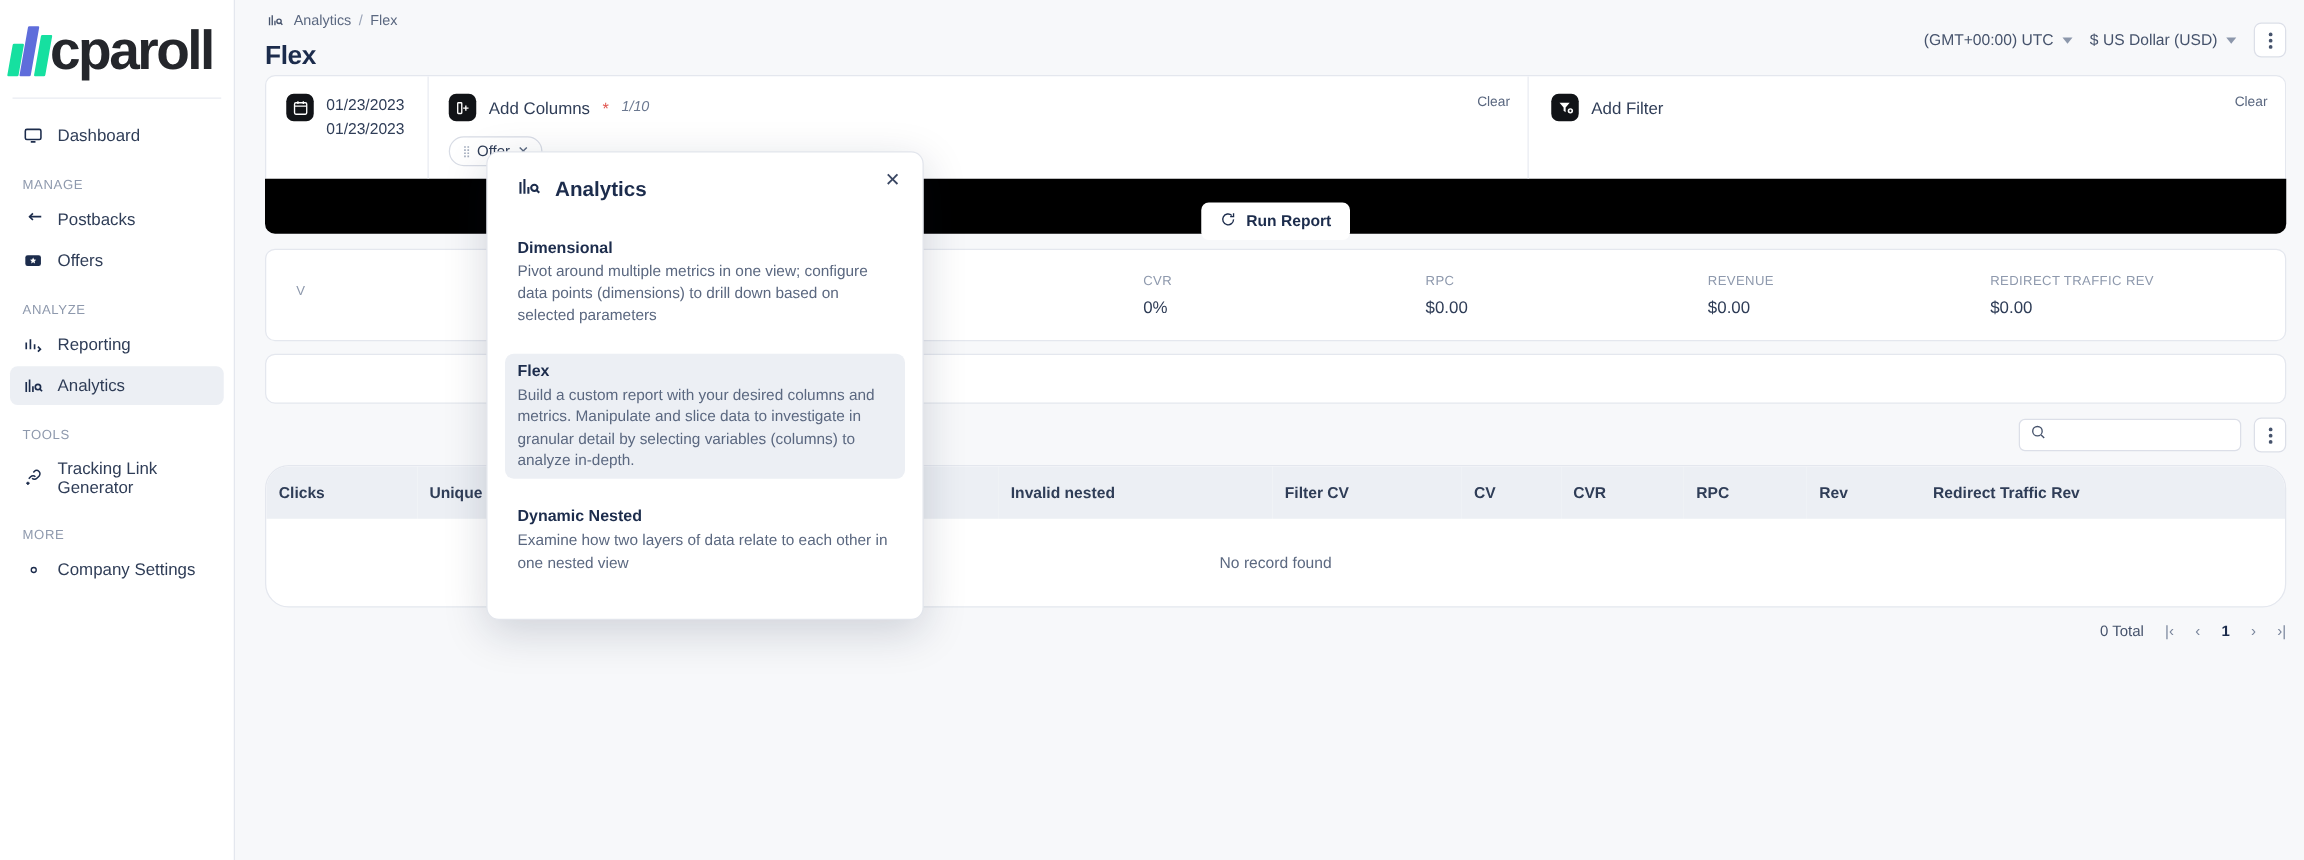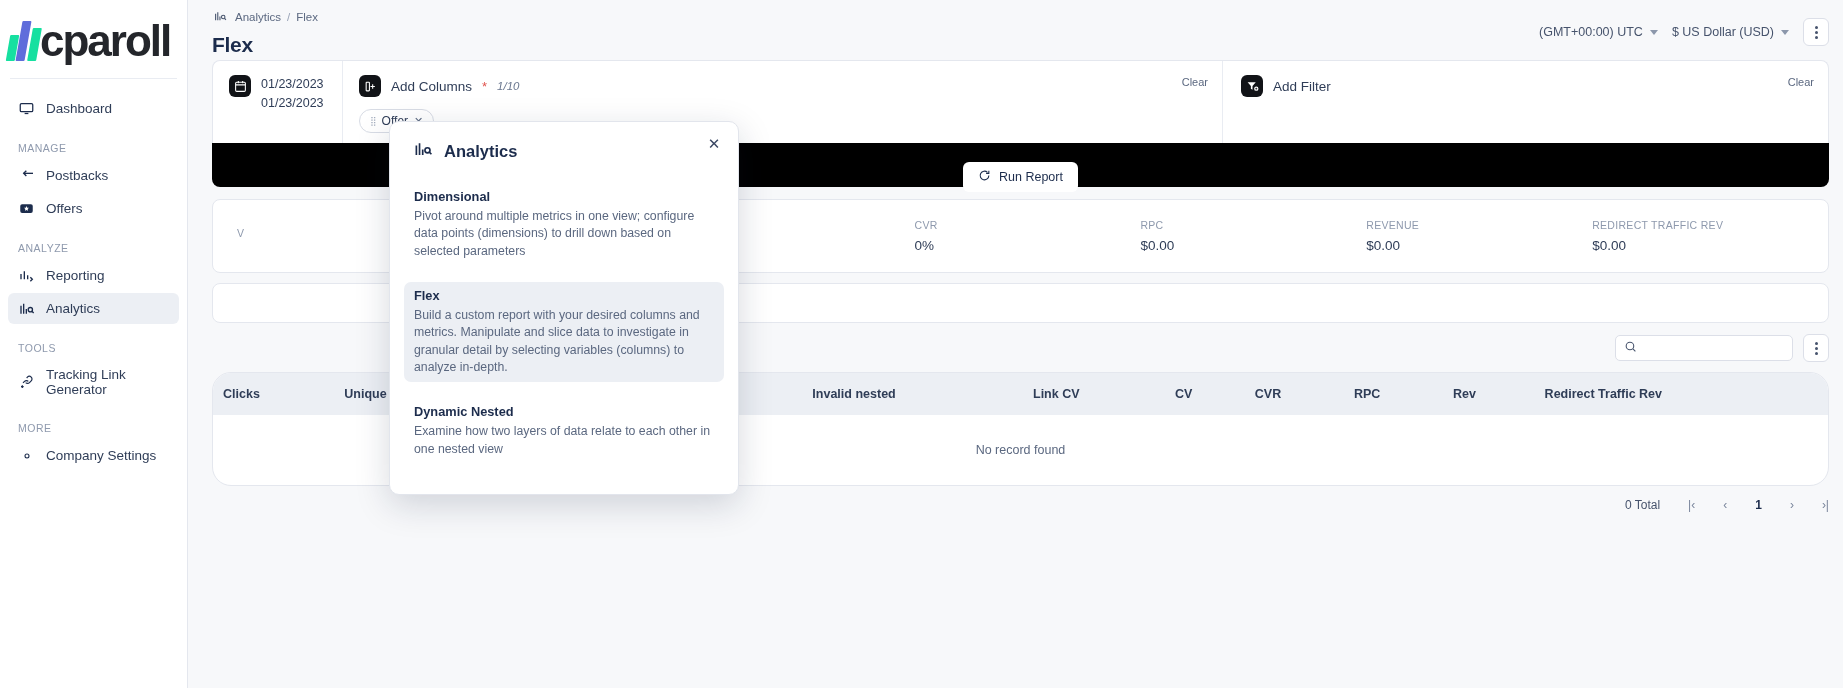--- a/index.html
+++ b/index.html
@@ -93,21 +93,21 @@
   .grip { color: #a4adbe; font-size: 9px; letter-spacing: -1px; }
   .chip-x { color: #5b6880; font-size: 11px; }
 
   .runbar {
     background: #000; height: 44px; display: flex; align-items: center; justify-content: center;
     border-radius: 0 0 8px 8px;
   }
   .run-btn {
     background: #fff; border: none; border-radius: 6px; padding: 7px 15px;
     font-size: 12.5px; color: #1c2c4c; display: inline-flex; align-items: center; gap: 8px;
-    cursor: pointer; font-family: inherit; font-weight: 400; margin-top: 24px;
+    cursor: pointer; font-family: inherit; font-weight: 700; margin-top: 24px;
   }
 
   
   .stats-card {
     margin: 12px 14px 0 24px; background: #fff; border: 1px solid #e4e7ee;
     border-radius: 8px; height: 74px; display: flex; align-items: center;
     padding: 0 10px 0 24px; overflow: hidden;
   }
   .stat { flex: 1 1 0; min-width: 0; padding-right: 8px; }
   .stat-label { font-size: 10.5px; letter-spacing: .3px; color: #8e99ad; white-space: nowrap; }
@@ -130,21 +130,21 @@
     margin: 9px 14px 0 24px; background: #fff; border: 1px solid #e4e7ee; border-radius: 19px; overflow: hidden;
   }
   table { width: 100%; border-collapse: collapse; }
   thead th {
     background: #eceff4; text-align: left; font-size: 12.5px; font-weight: 700; color: #2f3d57;
     padding: 14px 10px; white-space: nowrap;
   }
   thead th:first-child { padding-left: 10px; }
   .empty-row td { text-align: center; font-size: 12.5px; color: #5b6880; padding: 28px 0; }
 
-  .pager { margin: 12px 14px 0 24px; display: flex; justify-content: flex-end; align-items: flex-end; gap: 28px; font-size: 12px; color: #46536c; }
+  .pager { margin: 12px 14px 0 24px; display: flex; justify-content: flex-end; align-items: flex-end; gap: 17px; font-size: 12px; color: #46536c; }
   .pager .pg { cursor: pointer; color: #7a869c; font-size: 12px; }
   .pager .pg.num { color: #1c2c4c; font-weight: 700; }
 
   
   .modal {
     position: absolute; left: 201px; top: 121px; width: 350px;
     background: #fff; border-radius: 10px; border: 1px solid #e2e5ec;
     box-shadow: 0 10px 34px rgba(20,30,60,.17); padding: 18px 24px 22px 24px; z-index: 40;
   }
   .modal-head { display: flex; align-items: center; gap: 11px; margin-bottom: 20px; }
@@ -406,21 +406,21 @@
     </div>
 
     <div class="table-card">
       <table>
         <thead>
           <tr>
             <th>Clicks</th>
             <th>Unique Clicks</th>
             <th>Duplicate Clicks</th>
             <th>Invalid nested</th>
-            <th>Link CV</th>
+            <th>Filter CV</th>
             <th>CV</th>
             <th>CVR</th>
             <th>RPC</th>
             <th>Rev</th>
             <th>Redirect Traffic Rev</th>
           </tr>
         </thead>
         <tbody>
           <tr class="empty-row">
             <td colspan="10">No record found</td>

